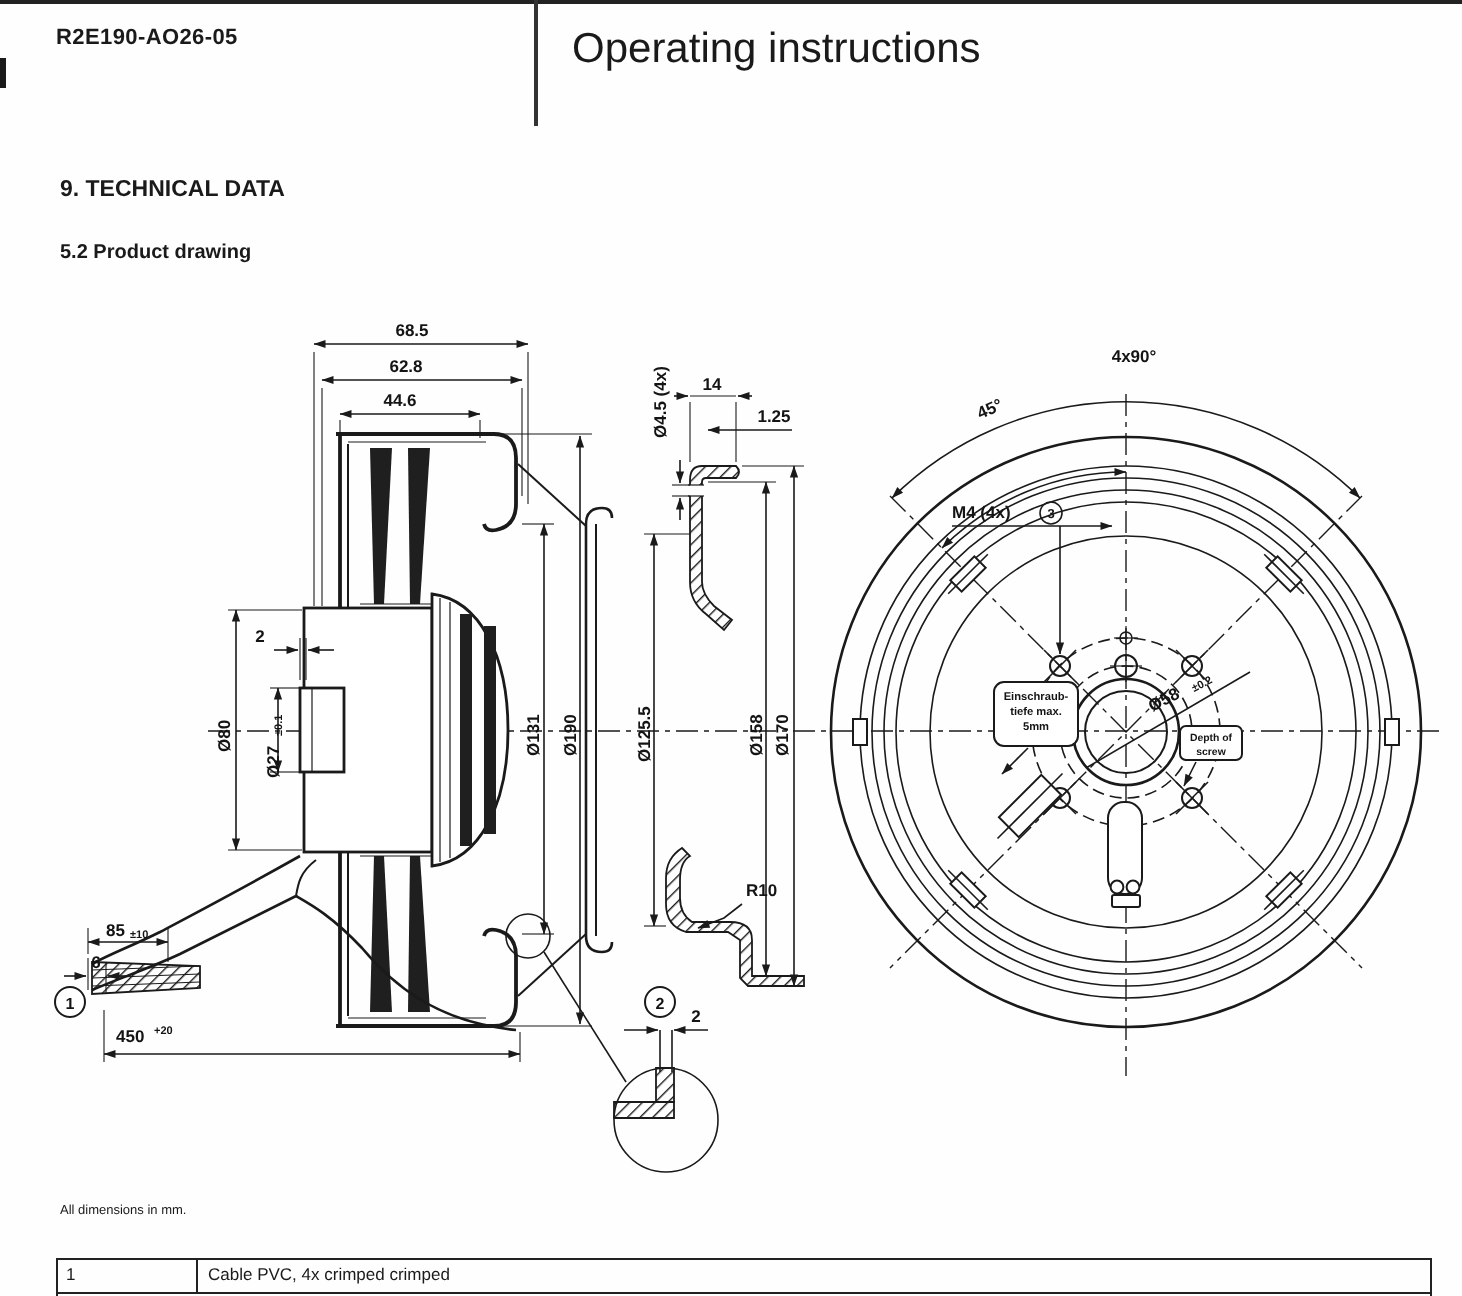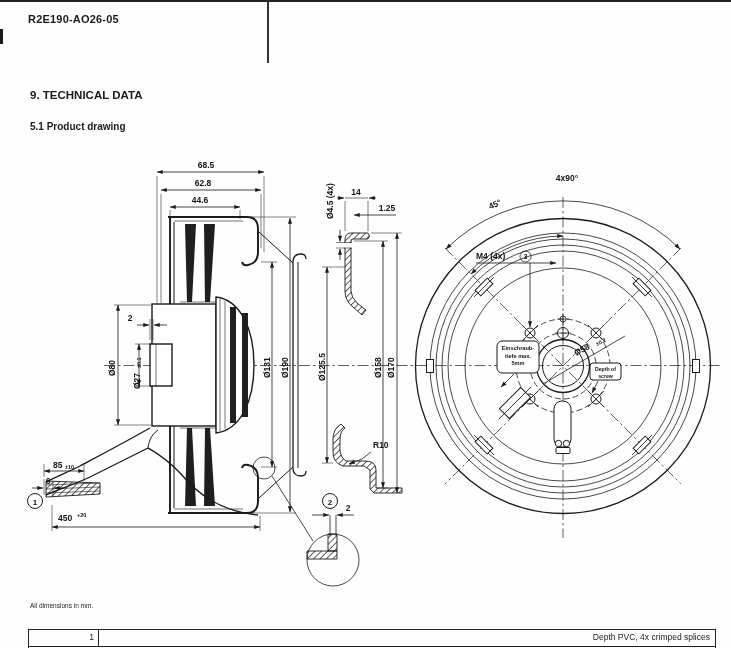--- a/index.html
+++ b/index.html
@@ -1,17 +1,17 @@
 <!DOCTYPE html>
 <html><head>
 <meta charset="utf-8">
 <style>
   html,body{margin:0;padding:0;background:#e8e8e8;}
   .page{position:relative;width:731px;height:648px;background:#fefefe;overflow:hidden;
-        font-family:"Liberation Sans",sans-serif;color:#1a1a1a;text-align:right;}
+        font-family:"Liberation Sans",sans-serif;color:#1a1a1a;}
   .topline{position:absolute;left:0;top:0;width:731px;height:2px;background:#222;}
   .model{position:absolute;left:28px;top:13px;font-size:11px;font-weight:bold;letter-spacing:.2px;}
   .hdr-divider{position:absolute;left:267px;top:0;width:2px;height:63px;background:#333;}
   .title{position:absolute;left:286px;top:13px;font-size:21px;font-weight:400;}
   .h1{position:absolute;left:30px;top:89px;font-size:11.5px;font-weight:bold;}
   .h2{position:absolute;left:30px;top:121px;font-size:10px;font-weight:bold;}
   .note{position:absolute;left:30px;top:602px;font-size:6.5px;}
   .tbl{position:absolute;left:28px;top:629px;width:688px;height:22px;border:1.5px solid #222;box-sizing:border-box;}
   .trow{display:flex;height:15.5px;border-bottom:1px solid #222;}
   .tc1{width:70px;border-right:1px solid #222;font-size:8.5px;padding:1.5px 4px 0;box-sizing:border-box;}
@@ -38,22 +38,23 @@
   .ext{stroke:#1a1a1a;stroke-width:.55;fill:none;}
   .hb{fill:url(#hatch);stroke:#1a1a1a;stroke-width:.9;}
 </style>
 </head>
 <body>
 
 <div class="page">
   <div class="topline"></div>
   <div class="model">R2E190-AO26-05</div>
   <div class="hdr-divider"></div>
+  <div class="title">Operating instructions</div>
   <div class="h1">9. TECHNICAL DATA</div>
-  <div class="h2">5.1 Product drawing</div>
+  <div class="h2">5.2 Product drawing</div>
 
   <svg width="731" height="648" viewBox="0 0 731 648">
     <defs>
       <marker id="ar" viewBox="0 0 10 10" refX="9.5" refY="5" markerWidth="10" markerHeight="8" orient="auto-start-reverse">
         <path d="M0.5,1.8 L9.8,5 L0.5,8.2 Z" fill="#1a1a1a"></path>
       </marker>
       <pattern id="hatch" width="4.5" height="4.5" patternUnits="userSpaceOnUse" patternTransform="rotate(45)">
         <line x1="0" y1="0" x2="0" y2="4.5" stroke="#1a1a1a" stroke-width="1.4"></line>
       </pattern>
     </defs>
@@ -336,16 +337,16 @@
         <rect x="556" y="447.5" width="14" height="6" rx="1" class="sf1"></rect>
       </g>
     </g>
   </svg>
 
   <div class="note">All dimensions in mm.</div>
 
   <div class="tbl">
     <div class="trow">
       <div class="tc1">1</div>
-      <div class="tc2">Depth PVC, 4x crimped splices</div>
+      <div class="tc2">Cable PVC, 4x crimped crimped</div>
     </div>
   </div>
 </div>
 
 </body></html>

